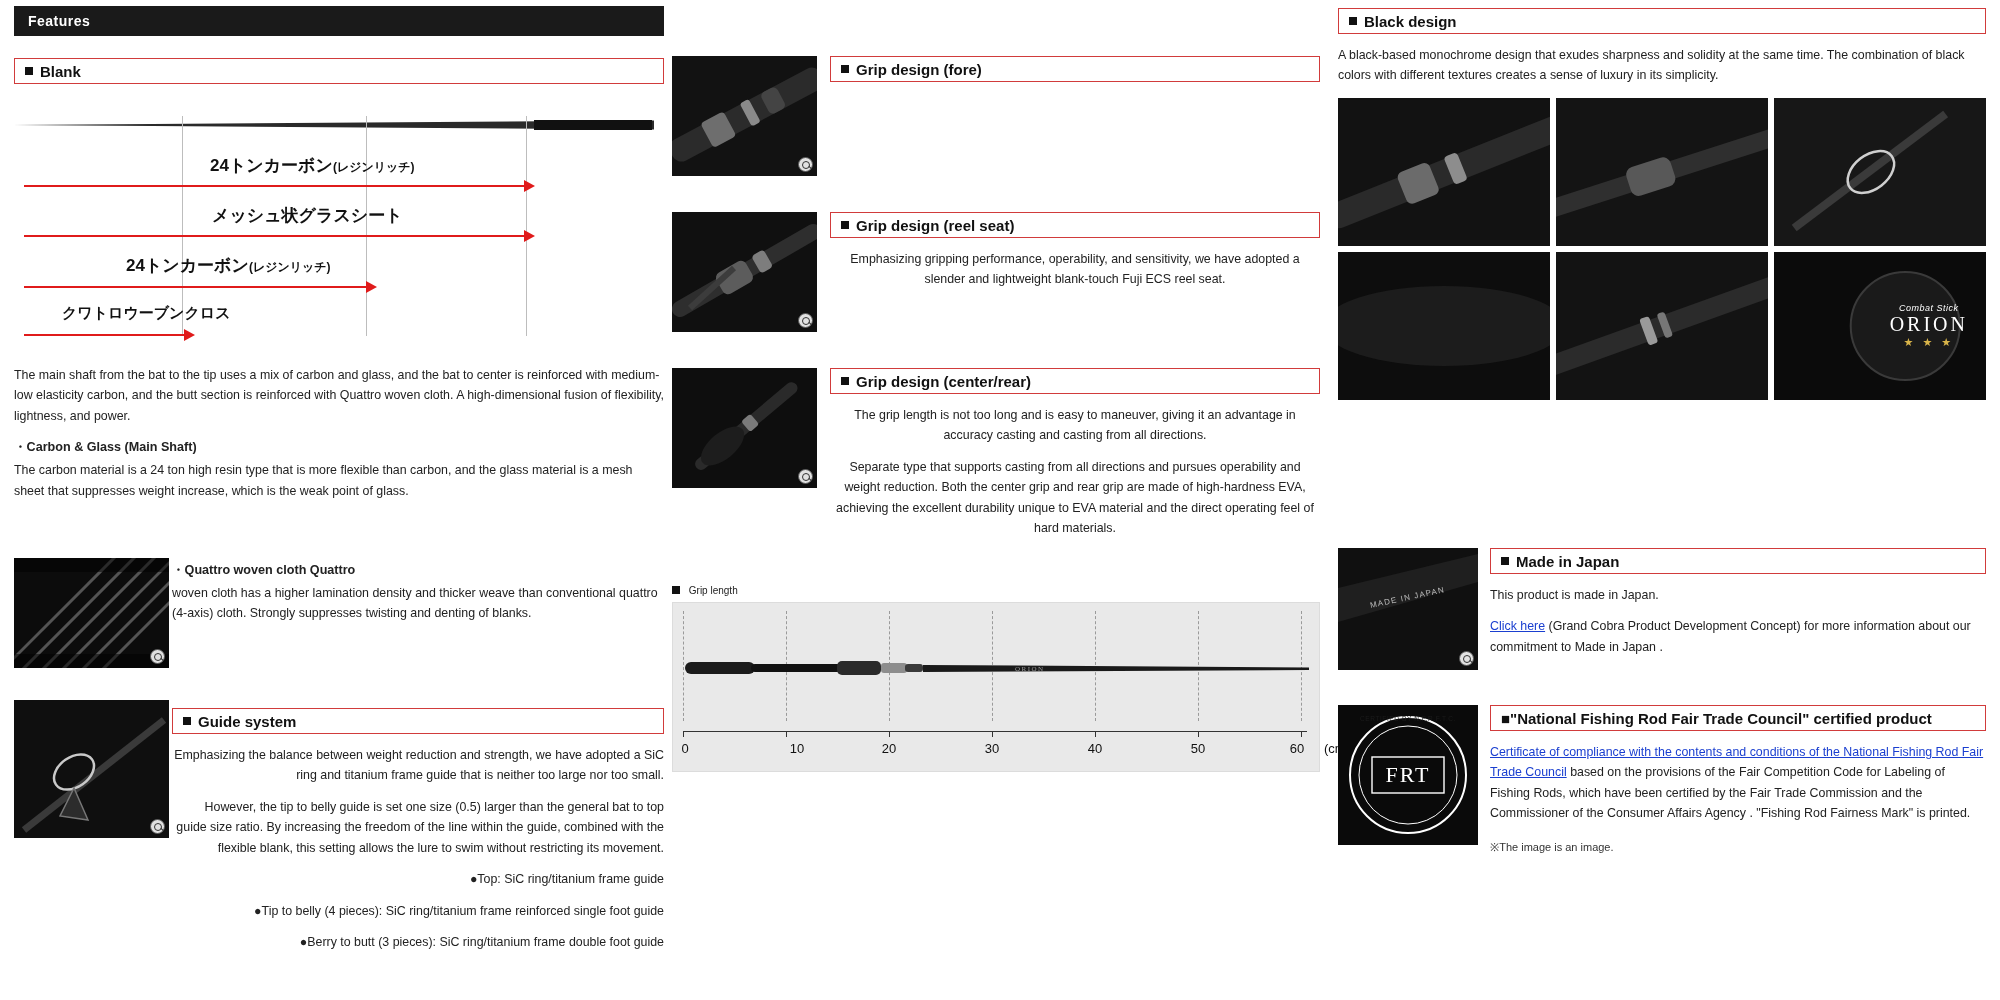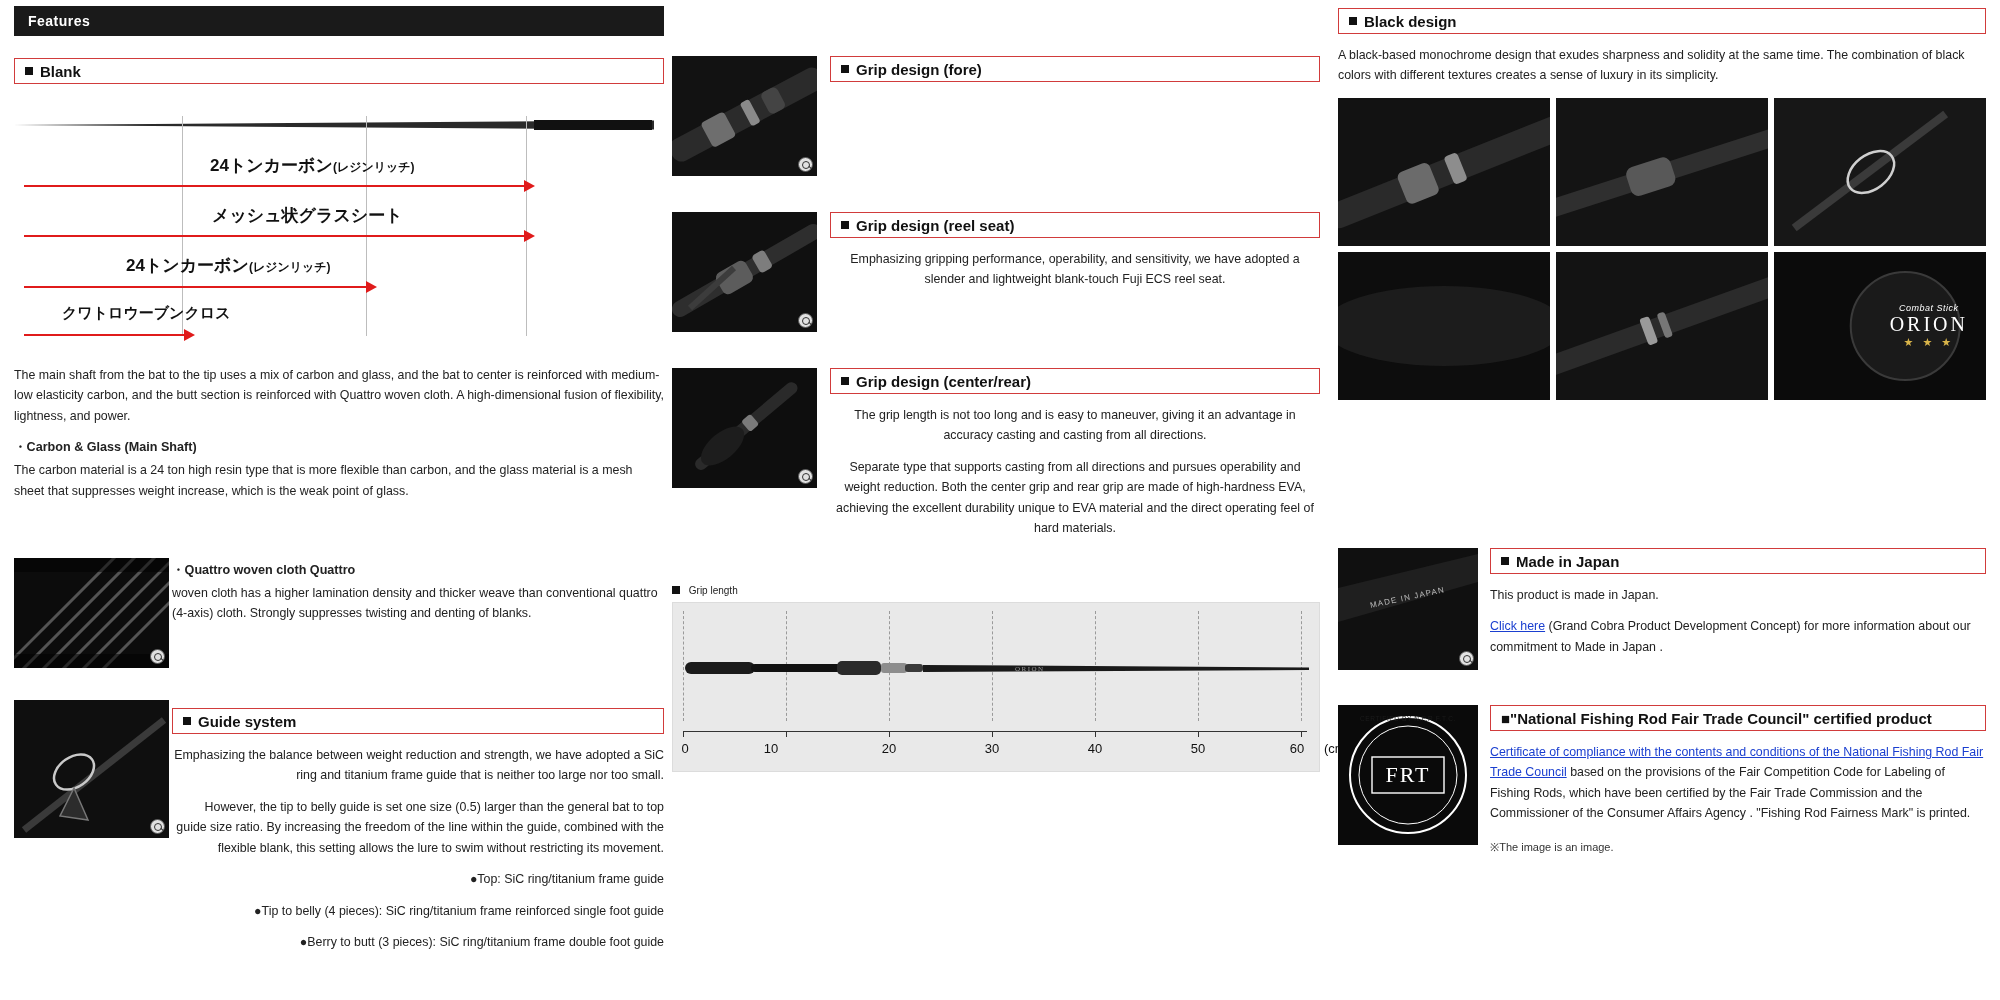--- a/index.html
+++ b/index.html
@@ -406,21 +406,21 @@
     <div class="ruler-axis"></div>
     <div class="tick" style="left:10px;"></div>
     <div class="tick" style="left:113px;"></div>
     <div class="tick" style="left:216px;"></div>
     <div class="tick" style="left:319px;"></div>
     <div class="tick" style="left:422px;"></div>
     <div class="tick" style="left:525px;"></div>
     <div class="tick" style="left:628px;"></div>
 
     <div class="tick-lab" style="left:12px;">0</div>
-    <div class="tick-lab" style="left:98px;">10</div>
+    <div class="tick-lab" style="left:124px;">10</div>
     <div class="tick-lab" style="left:216px;">20</div>
     <div class="tick-lab" style="left:319px;">30</div>
     <div class="tick-lab" style="left:422px;">40</div>
     <div class="tick-lab" style="left:525px;">50</div>
     <div class="tick-lab" style="left:624px;">60</div>
     <div class="tick-lab" style="left:664px;">(cm)</div>
   </div>
 
   <div class="col-right">
     <div class="sec-head">

